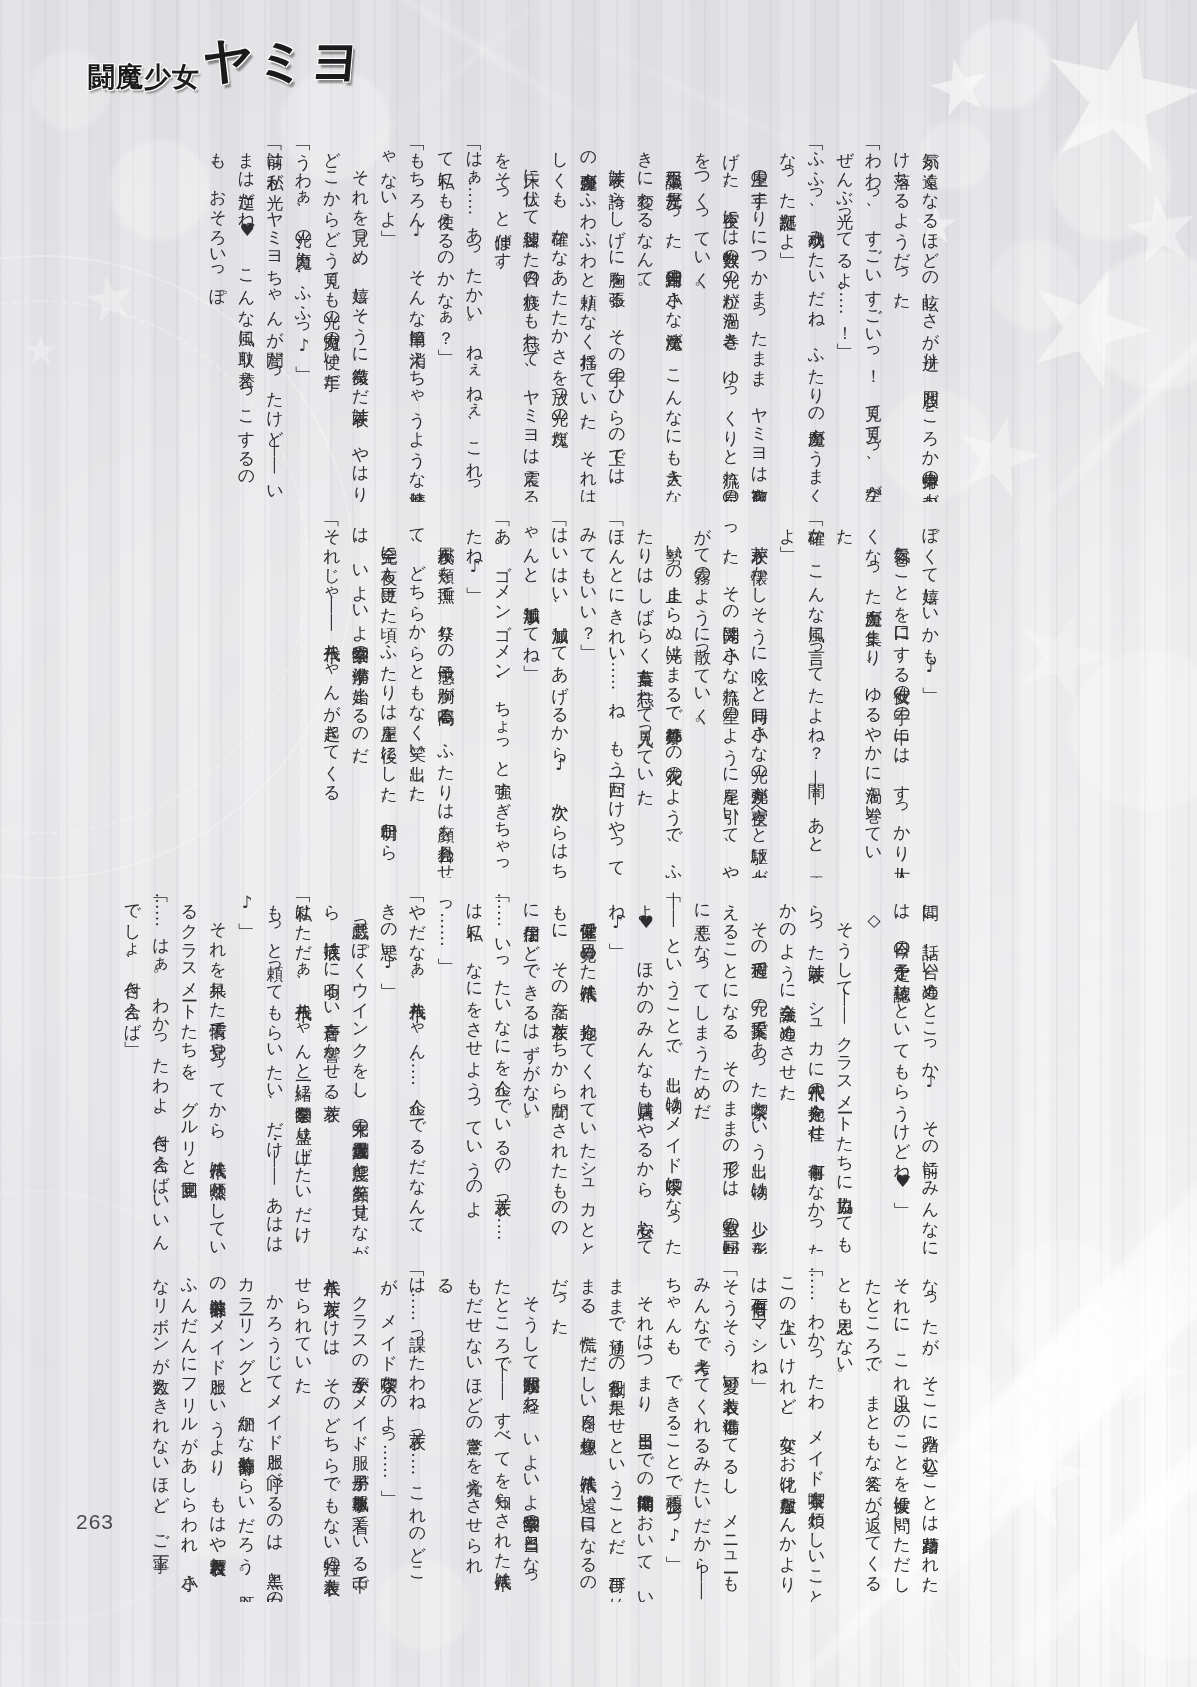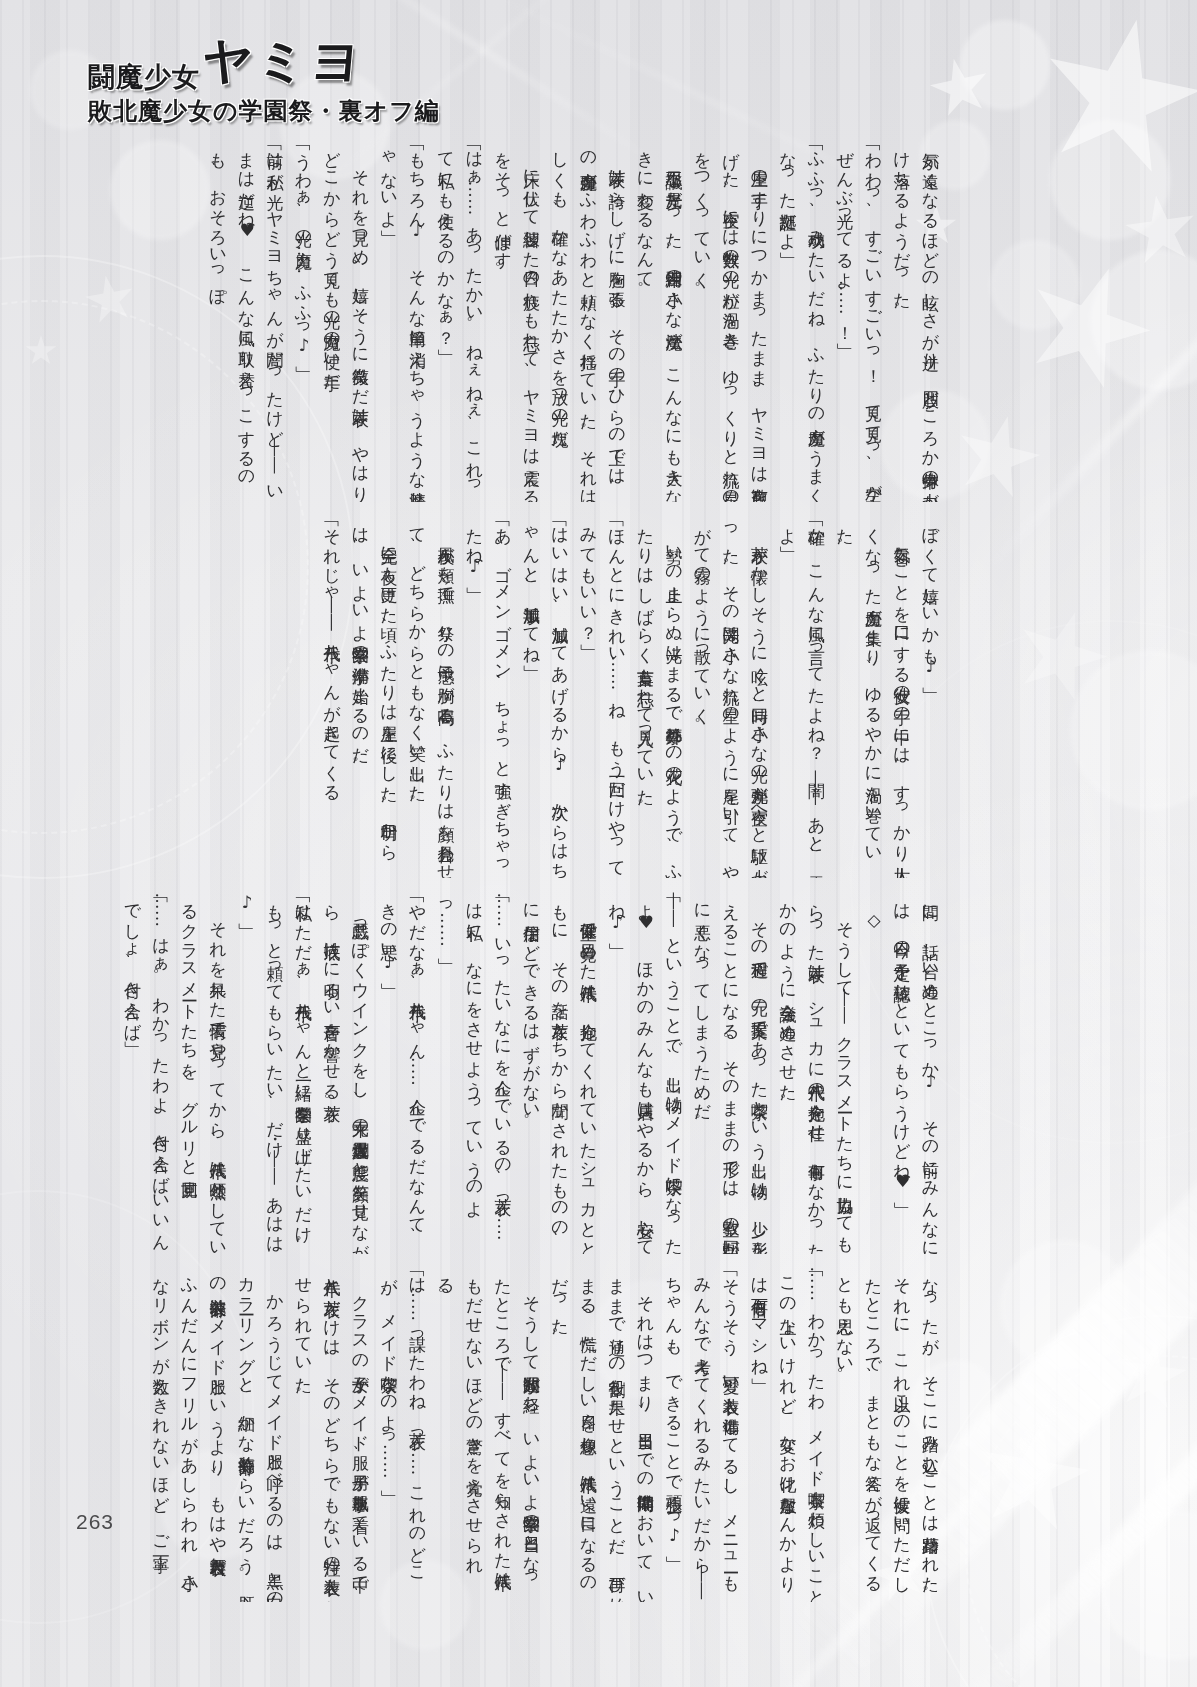--- a/index.html
+++ b/index.html
@@ -105,21 +105,20 @@
   <div class="decor streak" style="left:700px;top:1330px;width:760px;height:90px;opacity:.9;transform:rotate(-47deg);"></div>
   <div class="decor streak" style="left:860px;top:1480px;width:620px;height:28px;opacity:.8;transform:rotate(-47deg);"></div>
   <div class="decor streak" style="left:650px;top:1560px;width:520px;height:12px;opacity:.6;transform:rotate(-47deg);"></div>
   <div class="decor streak" style="left:900px;top:380px;width:520px;height:10px;opacity:.45;transform:rotate(-47deg);"></div>
 
   <div class="logo">
     <div class="logo-line1">
       <span class="logo-series-small">闘魔少女</span>
       <span class="logo-series-large">ヤミヨ</span>
     </div>
-    <div class="logo-subtitle">敗北魔少女の学園祭・裏オフ編</div>
   </div>
 
   <div class="band band1">気が遠くなるほどの眩しさが迸り、四肢どころか身体中の力が抜け落ちるようだった。
 「わわっ、すごいすごいっ！　見て見てっ、空がぜんぶ光ってるよ……！」
 「ふふっ、成功みたいだね。ふたりの魔力がうまく重なった証拠だよ」
 　屋上の手すりにつかまったまま、ヤミヨは歓声を上げた。夜空には無数の光の粒が渦を巻き、ゆっくりと流れ星の川をつくっていく。
 　不思議な光景だった。練習用の小さな魔法が、こんなにも大きな輝きに変わるなんて。
 　芽衣は誇らしげに胸を張る。その手のひらの上では、光の魔力弾がふわふわと頼りなく揺れていた。それは弱々しくも、確かなあたたかさを放つ光の塊だ。
 　床に伏して練習した日々の疲れも忘れて、ヤミヨは震える腕をそっと伸ばす。
 「はぁ……あったかい。ねぇねぇ、これって私にも使えるのかなぁ？」

